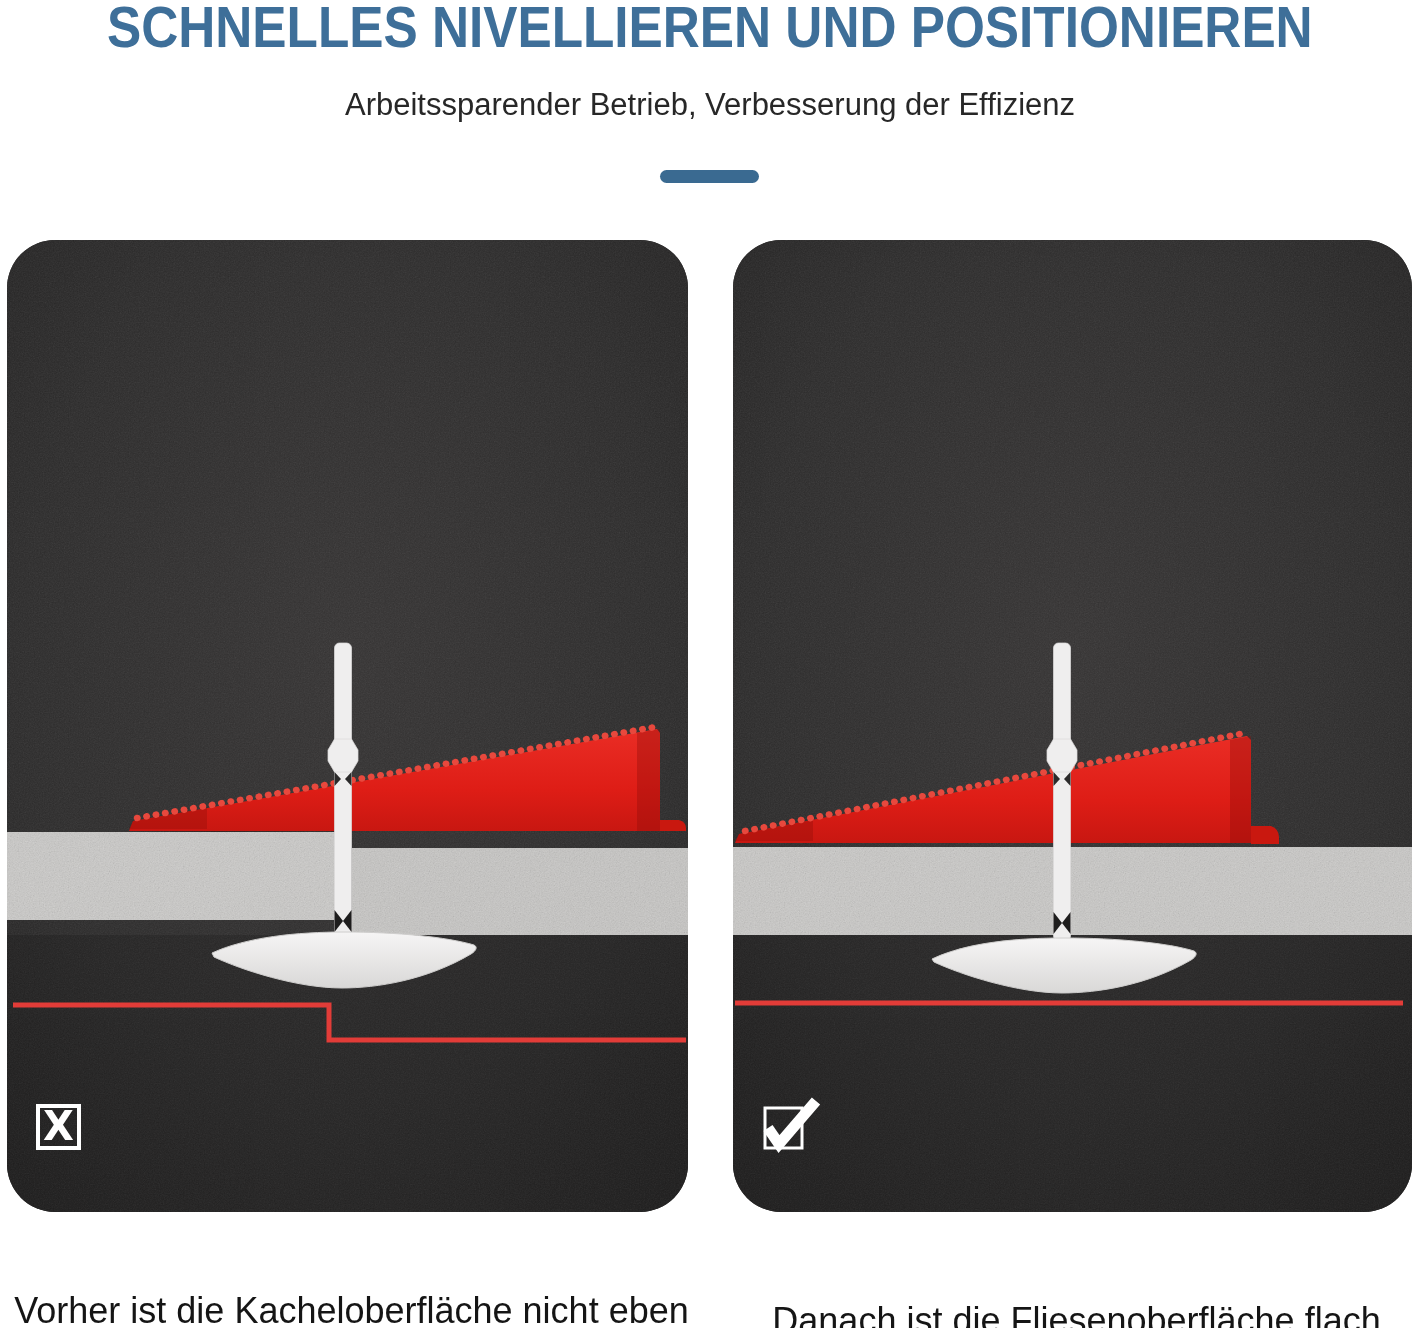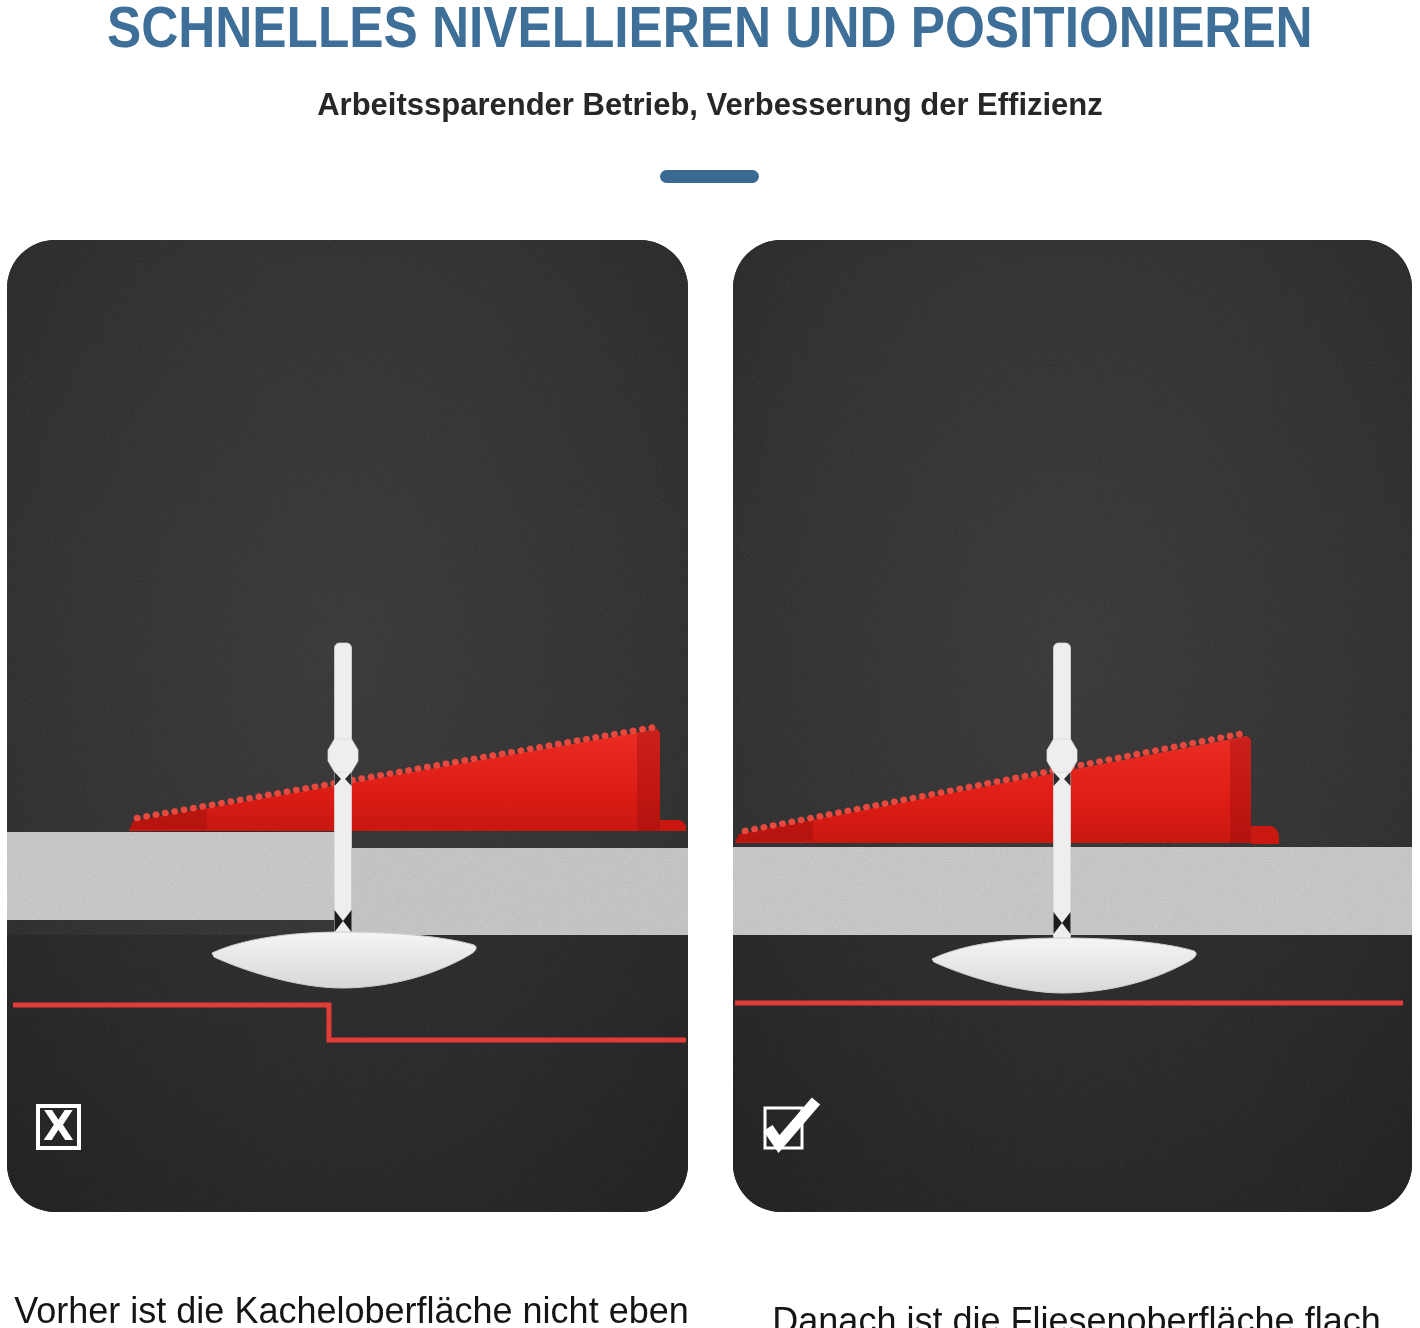--- a/index.html
+++ b/index.html
@@ -8,21 +8,21 @@
     background:#ffffff;font-family:"Liberation Sans", sans-serif;
   }
   .title{
     position:absolute;left:0;top:-6px;width:1420px;text-align:center;
     font-size:57px;font-weight:bold;color:#3e6f99;letter-spacing:0px;
     white-space:nowrap;margin:0;
   }
   .title .squeeze{display:inline-block;transform:scaleX(0.90);transform-origin:50% 0;}
   .subtitle{
     position:absolute;left:0;top:84px;width:1420px;text-align:center;
-    font-size:31px;line-height:41px;color:#272727;margin:0;font-weight:700;
+    font-size:31px;line-height:41px;color:#272727;margin:0;font-weight:400;
   }
   .divider{
     position:absolute;left:660px;top:170px;width:99px;height:13px;
     border-radius:7px;background:#3a6a91;
   }
   .panel{
     position:absolute;top:240px;height:972px;border-radius:48px;overflow:hidden;
     background:#2b2a2a;
   }
   .panel.left{left:7px;width:681px;}

